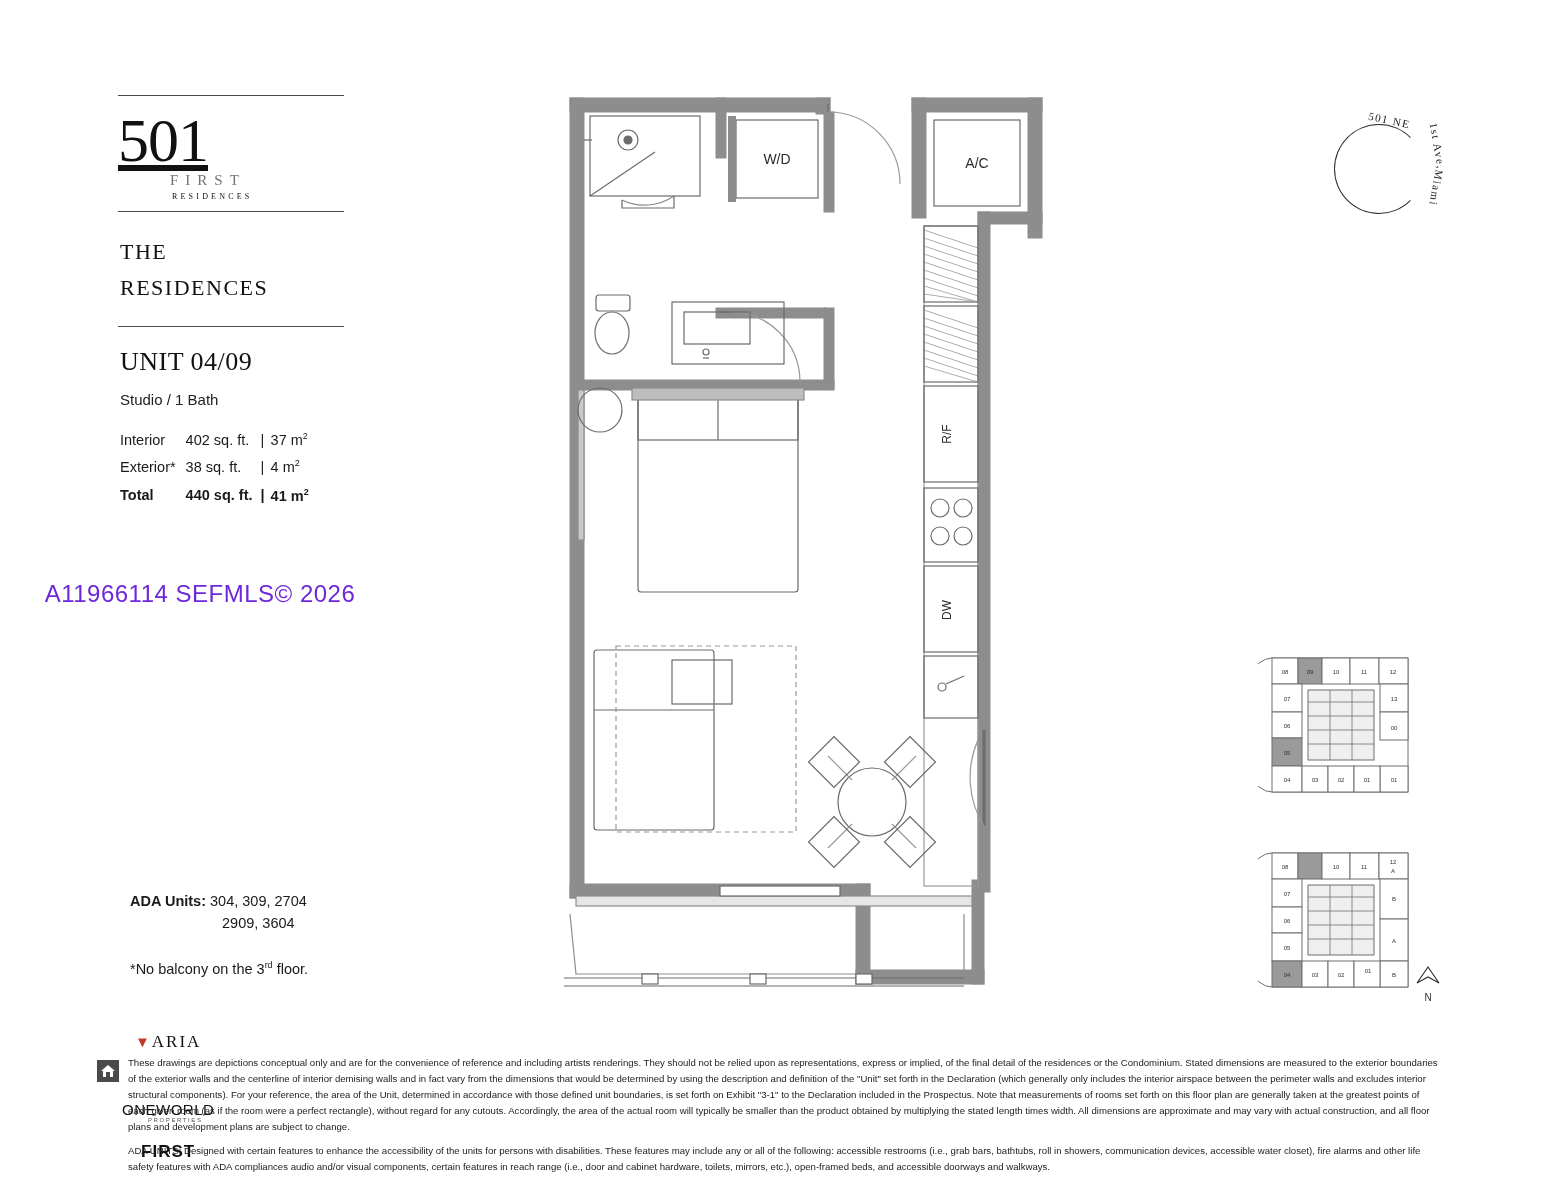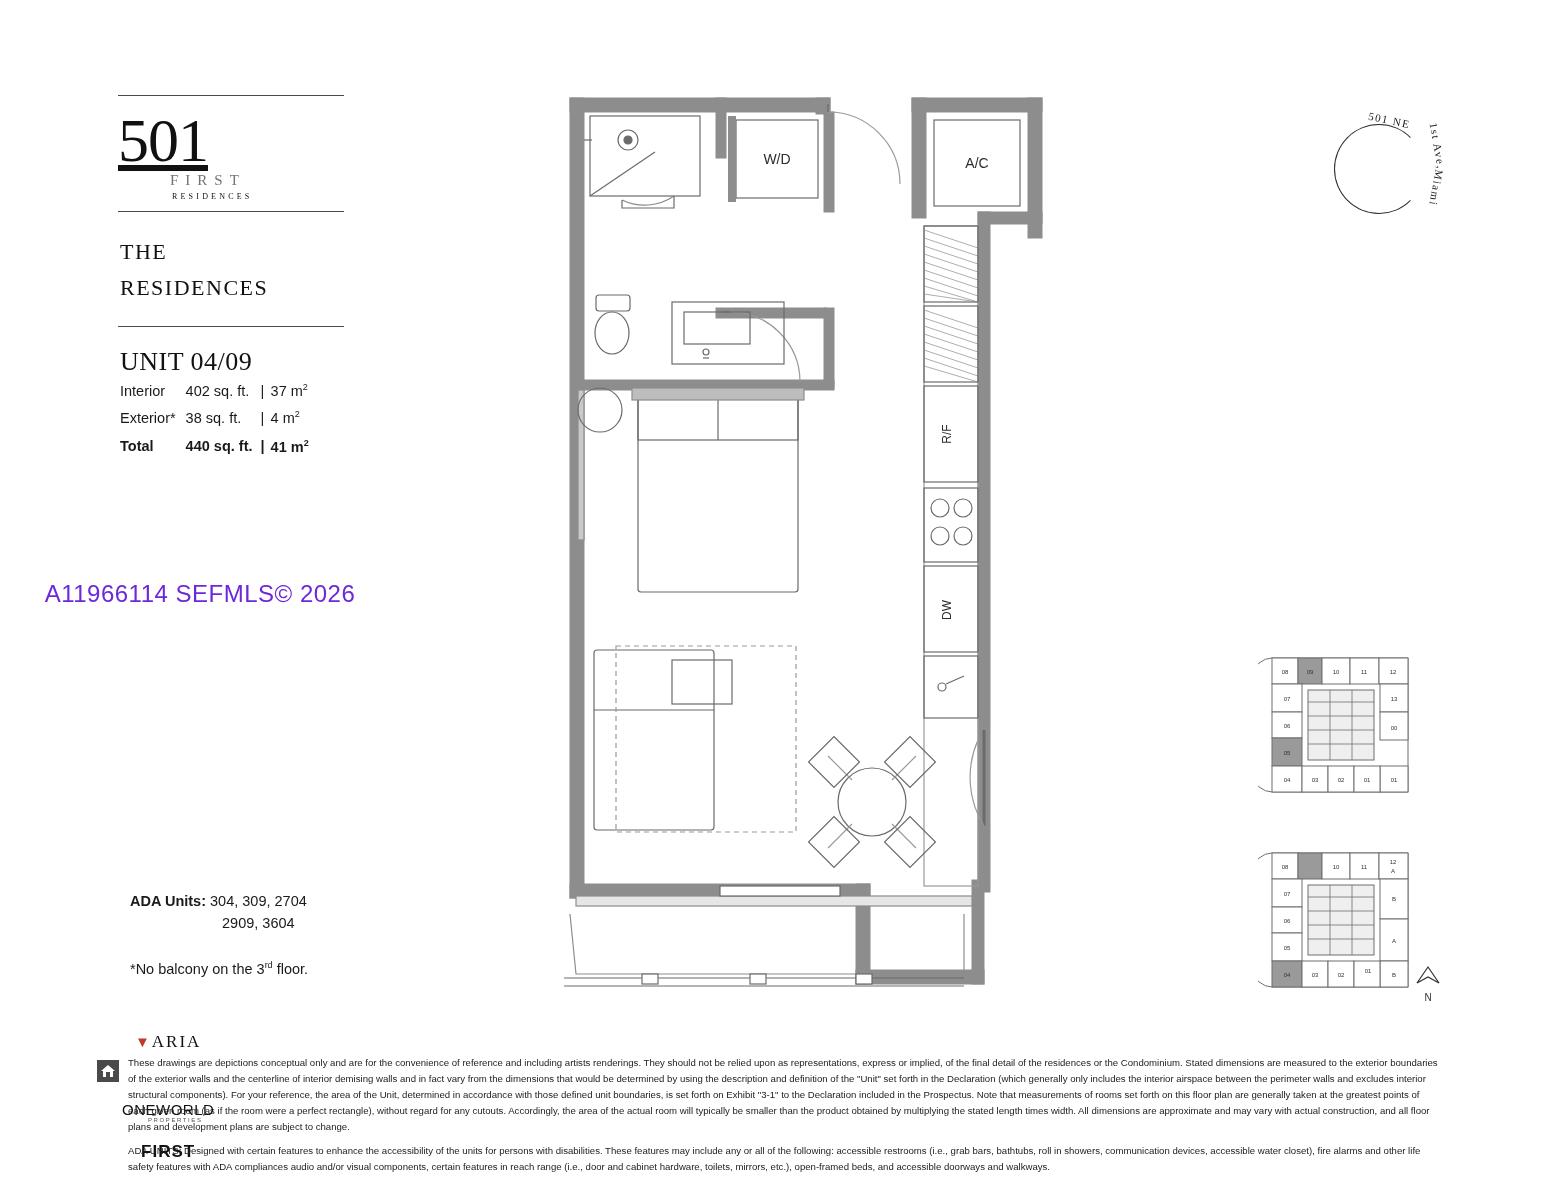--- a/index.html
+++ b/index.html
@@ -134,20 +134,21 @@
     <div class="rule"></div>
 
     <div class="residences-title">
       <div>THE</div>
       <div>RESIDENCES</div>
     </div>
 
     <div class="rule"></div>
 
     <div class="unit-title">UNIT 04/09</div>
+    <div class="unit-sub">Studio / 1 Bath</div>
 
     <div class="areas">
       <table>
         <tbody>
             <tr>
           <td class="lbl">Interior</td>
           <td class="val">402 sq. ft.</td>
           <td class="bar">|</td>
           <td><span>37 m</span><sup>2</sup></td>
         </tr>

